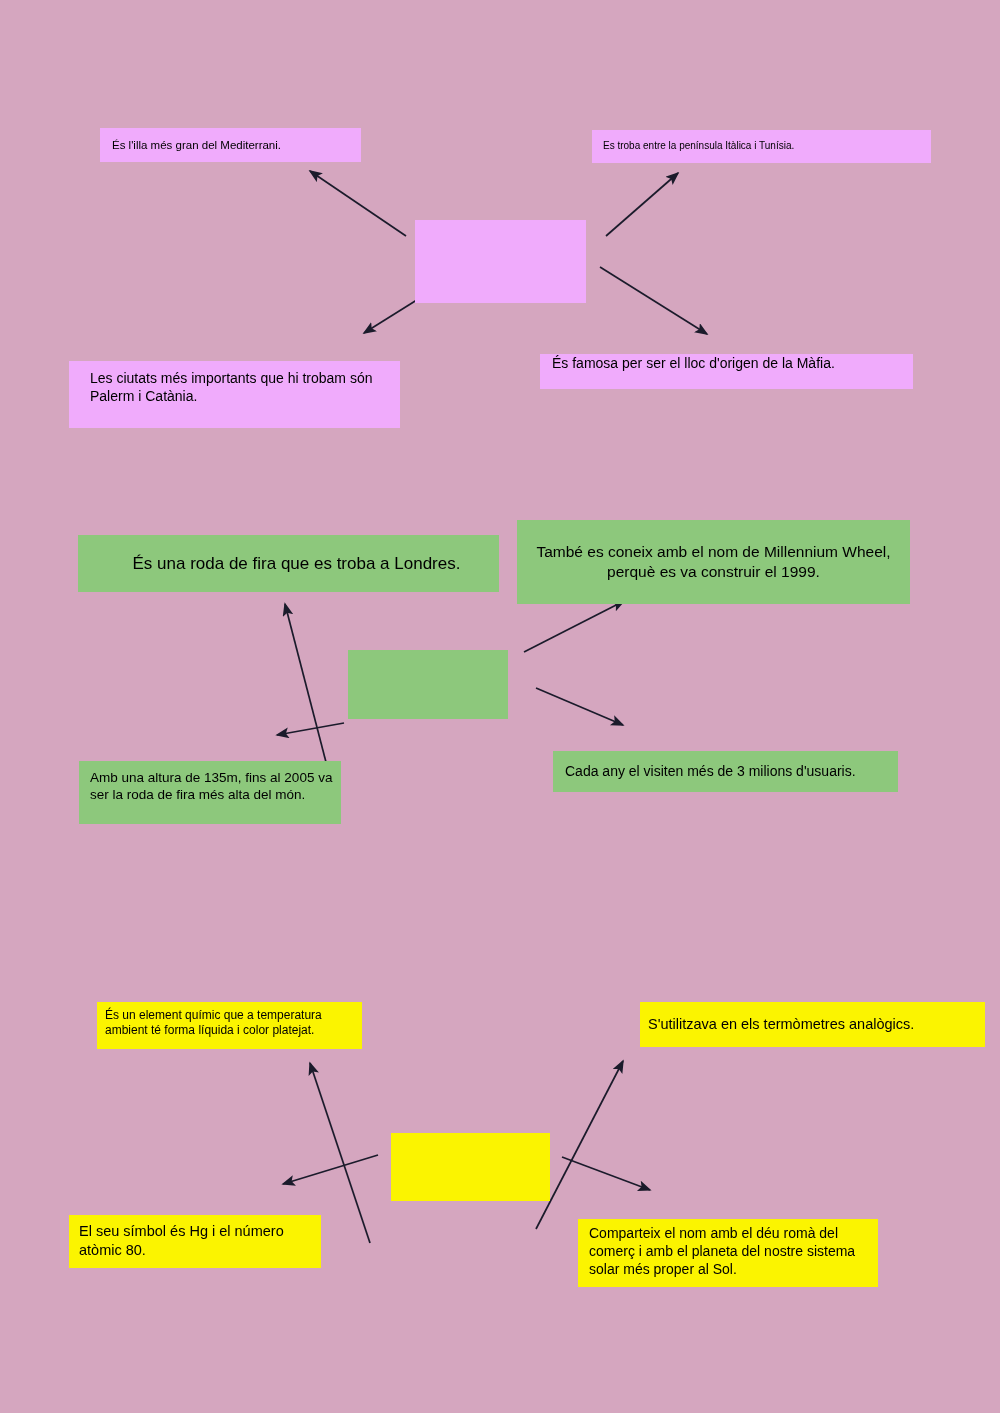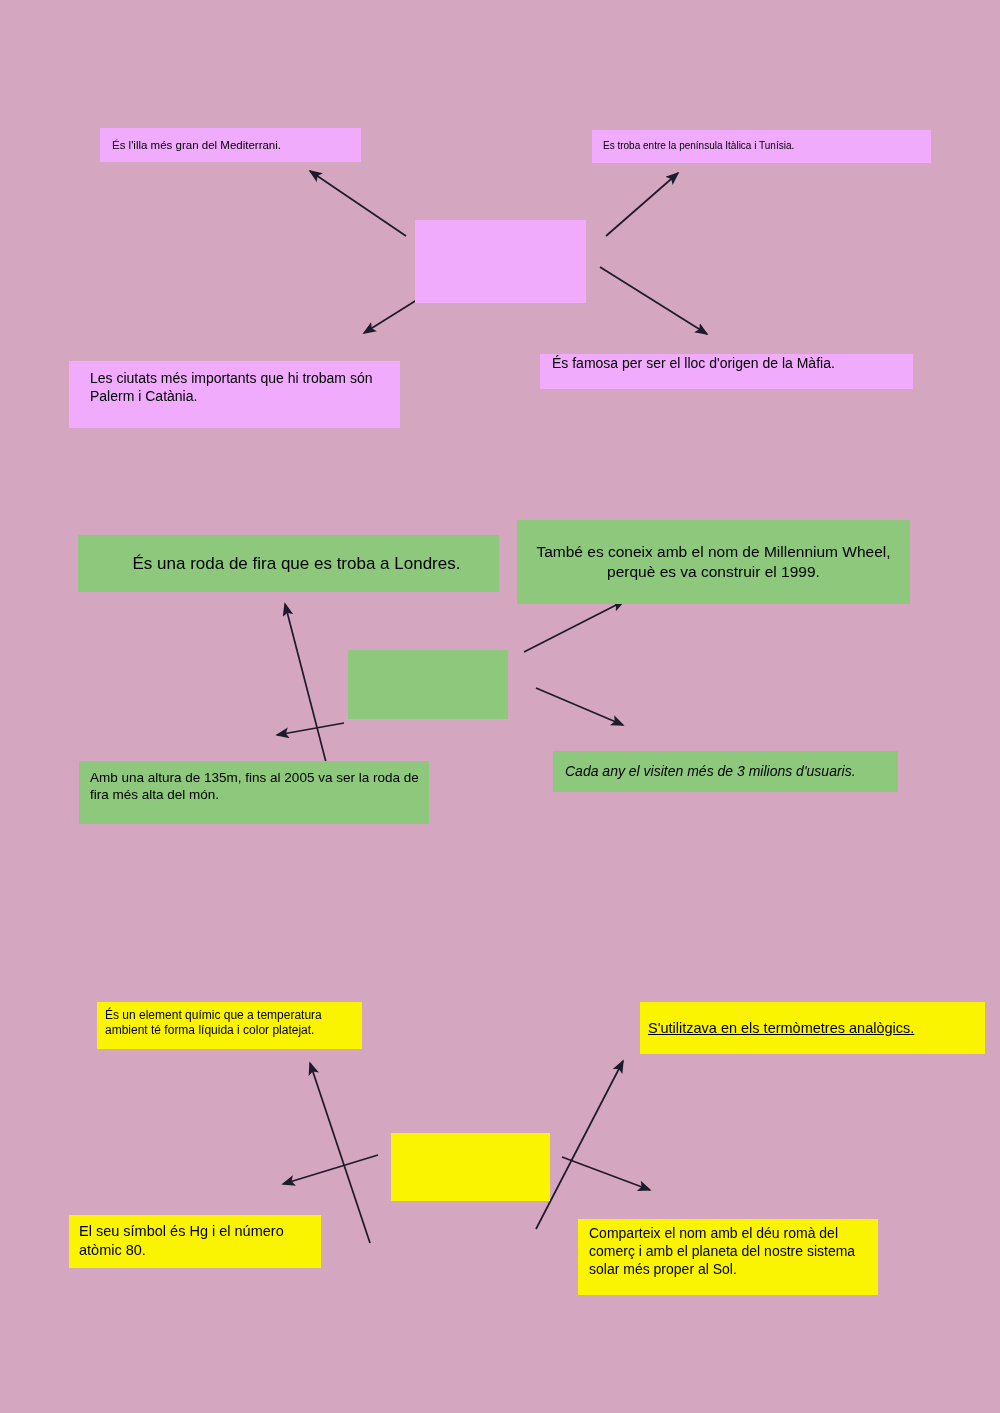--- a/index.html
+++ b/index.html
@@ -55,30 +55,30 @@
   #m1-a { left: 100px;  top: 128px; width: 261px; height: 34px;  padding: 0 0 0 12px; font-size: 11.5px; }
   #m1-b { left: 592px;  top: 130px; width: 339px; height: 33px;  padding: 0 0 0 11px; font-size: 10px; }
   #m1-c { left: 69px;   top: 353px; width: 331px; height: 67px;  padding: 0 10px 0 21px; font-size: 14px; align-items: flex-start; padding-top: 9px; margin-top: 8px; }
   #m1-d { left: 540px;  top: 354px; width: 373px; height: 35px;  padding: 0 0 16px 12px; font-size: 14px; }
 
   
   .green { background: #8dc87c; }
   #m2-center { left: 348px; top: 650px; width: 160px; height: 69px; }
   #m2-a { left: 78px;  top: 535px; width: 421px; height: 57px;  font-size: 17px; }
   #m2-b { left: 517px; top: 520px; width: 393px; height: 84px;  font-size: 15.5px; padding: 8px 12px; }
-  #m2-c { left: 79px;  top: 761px; width: 350px; height: 63px;  padding: 14px 8px 0 11px; font-size: 13.5px; align-items: flex-start; padding-top: 8px; }
-  #m2-d { left: 553px; top: 751px; width: 345px; height: 41px;  padding: 0 0 0 12px; font-size: 14px; font-style: italic; }
+  #m2-c { left: 79px;  top: 761px; width: 262px; height: 63px;  padding: 14px 8px 0 11px; font-size: 13.5px; align-items: flex-start; padding-top: 8px; }
+  #m2-d { left: 553px; top: 751px; width: 345px; height: 41px;  padding: 0 0 0 12px; font-size: 14px; }
 
   
   .yellow { background: #fbf400; }
   #m3-center { left: 391px; top: 1133px; width: 159px; height: 68px; }
   #m3-a { left: 97px;  top: 1002px; width: 265px; height: 47px;  padding: 0 6px 0 8px; font-size: 12px; align-items: flex-start; padding-top: 6px; }
-  #m3-b { left: 640px; top: 1002px; width: 345px; height: 52px;  padding: 0 0 0 8px; font-size: 14.5px; text-decoration: underline; }
+  #m3-b { left: 640px; top: 1002px; width: 345px; height: 45px;  padding: 0 0 0 8px; font-size: 14.5px; }
   #m3-c { left: 69px;  top: 1215px; width: 252px; height: 53px;  padding: 0 12px 0 10px; font-size: 14.5px; align-items: flex-start; padding-top: 7px; }
-  #m3-d { left: 578px; top: 1219px; width: 300px; height: 76px;  padding: 0 6px 0 11px; font-size: 14px; align-items: flex-start; padding-top: 6px; }
+  #m3-d { left: 578px; top: 1219px; width: 300px; height: 68px;  padding: 0 6px 0 11px; font-size: 14px; align-items: flex-start; padding-top: 6px; }
 </style>
 </head>
 <body>
 
 <div id="worksheet">
 
   <svg class="arrow-layer" viewBox="0 0 1000 1413" width="1000" height="1413">
     <defs>
       <marker id="ah" markerWidth="9" markerHeight="9" refX="7" refY="3.2" orient="auto" markerUnits="strokeWidth">
         <path d="M0,0 L8,3.2 L0,6.4 L1.7,3.2 z" fill="#1b1b2b"></path>

